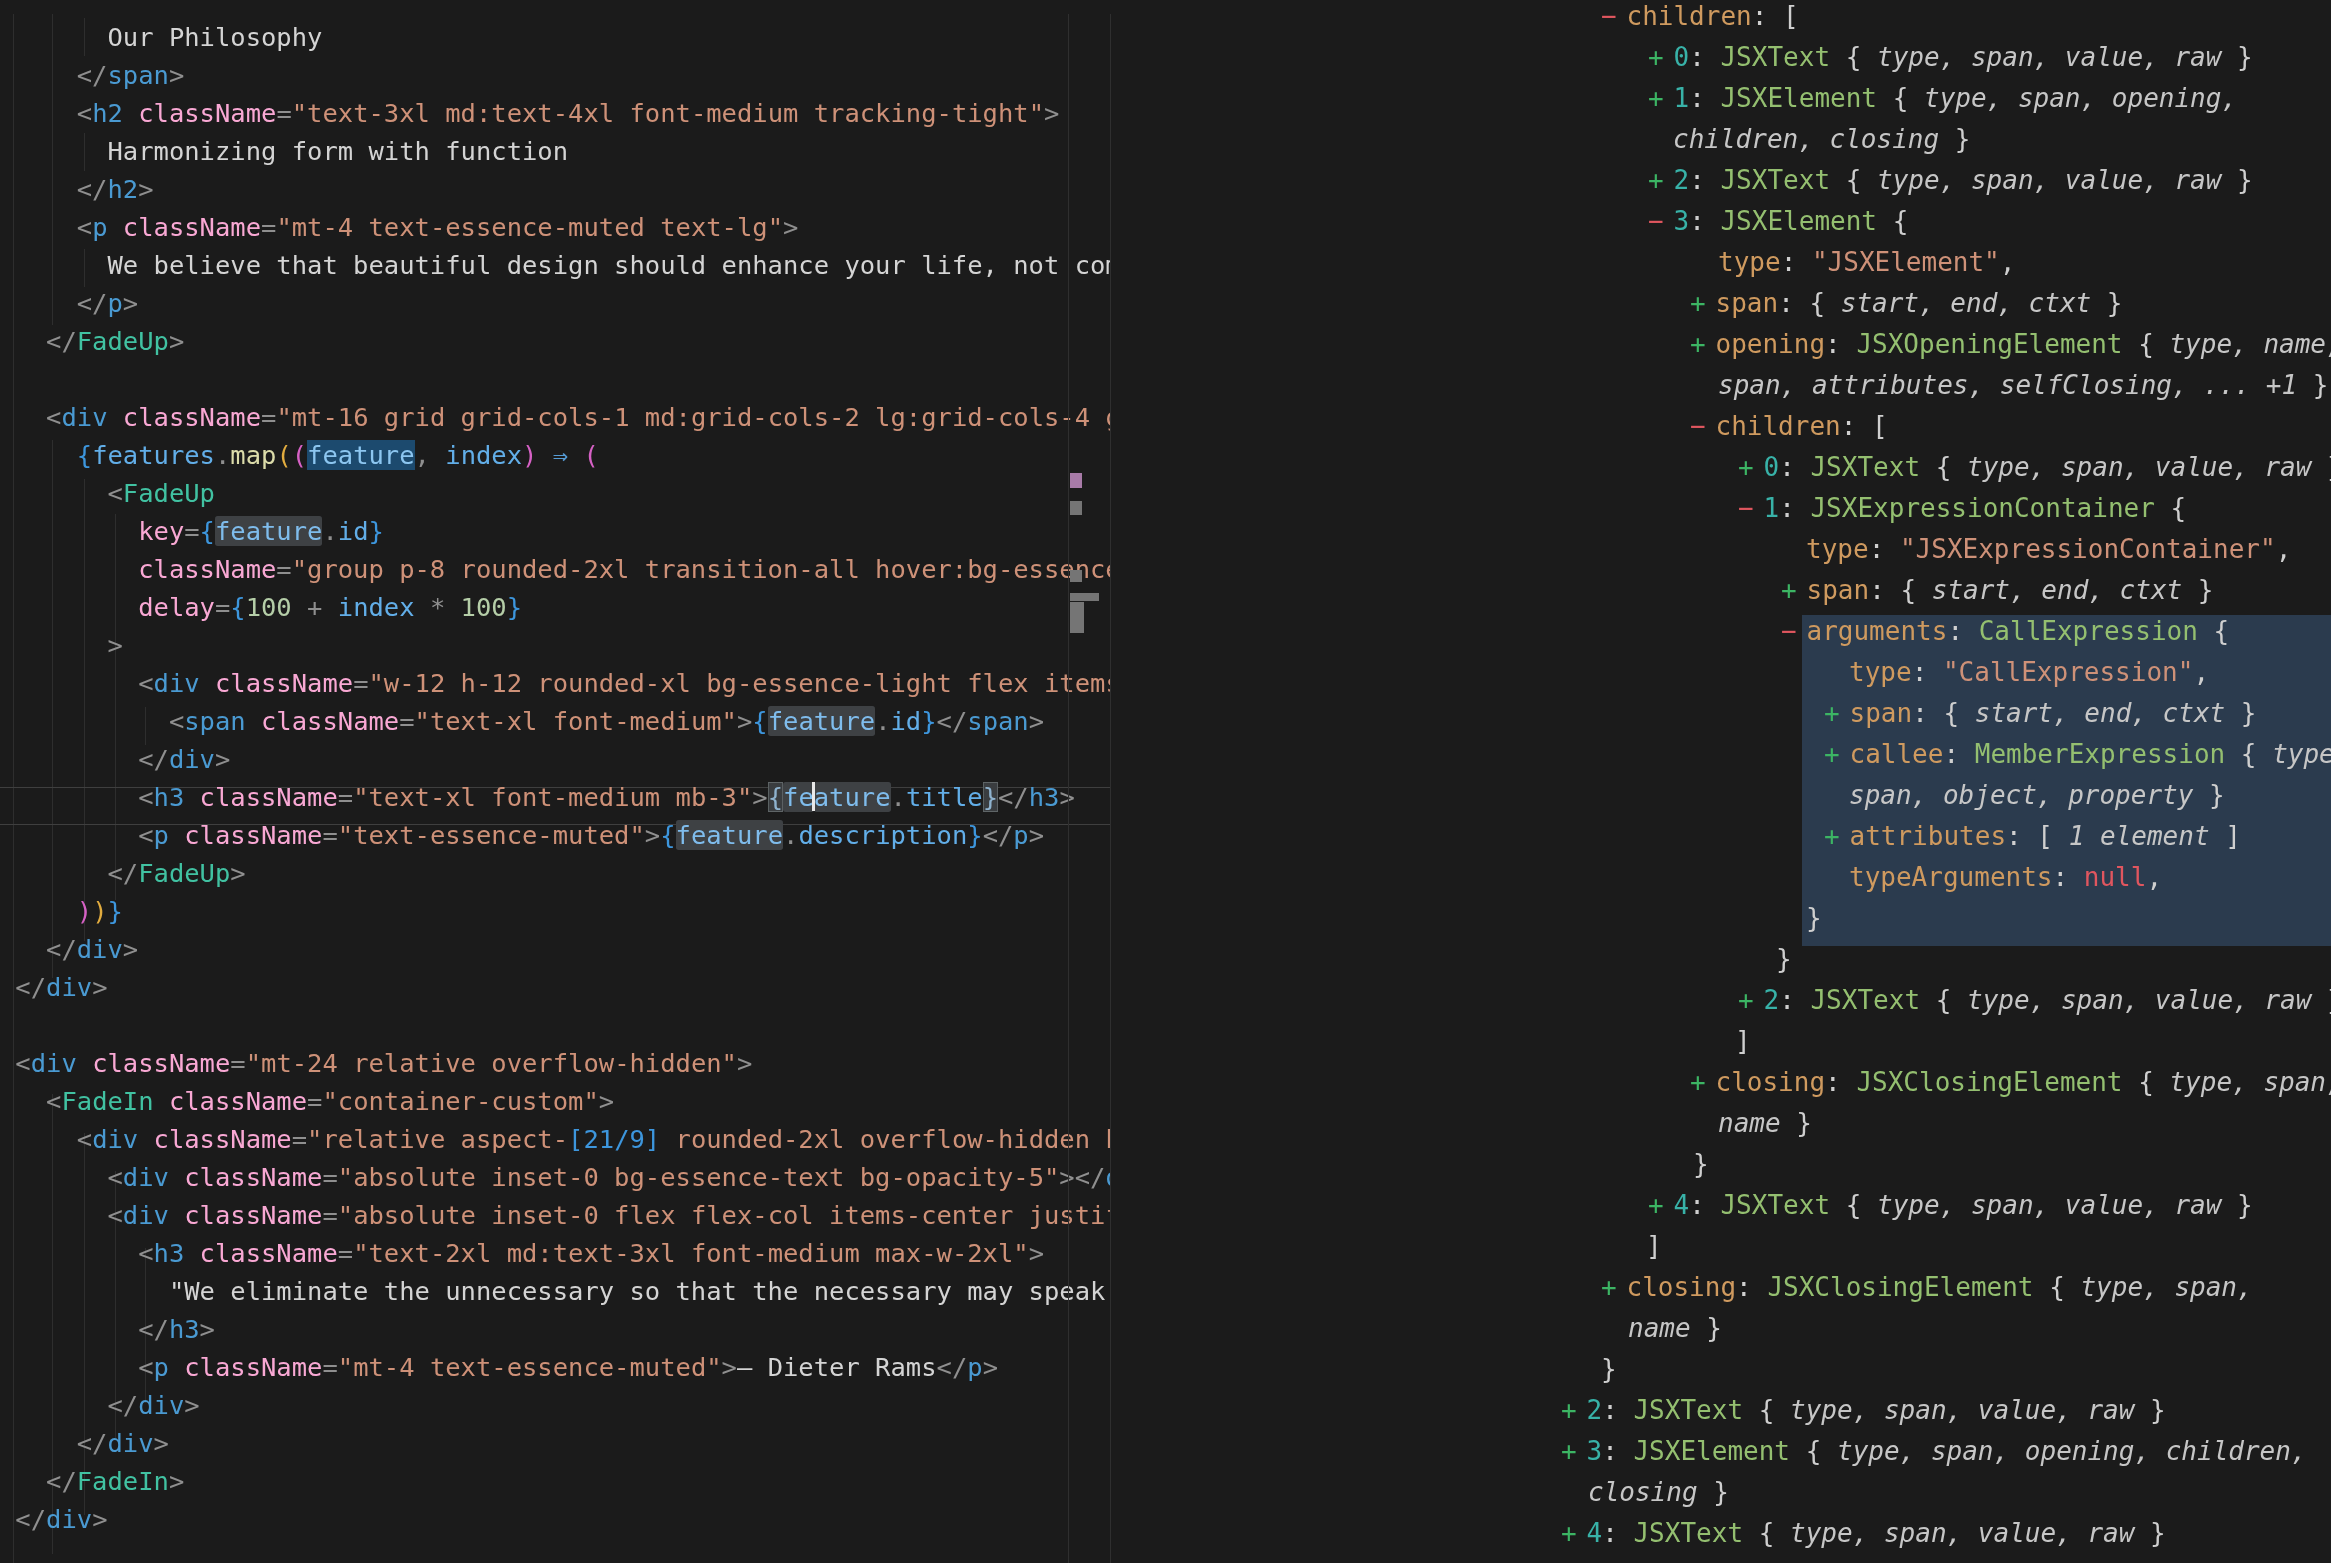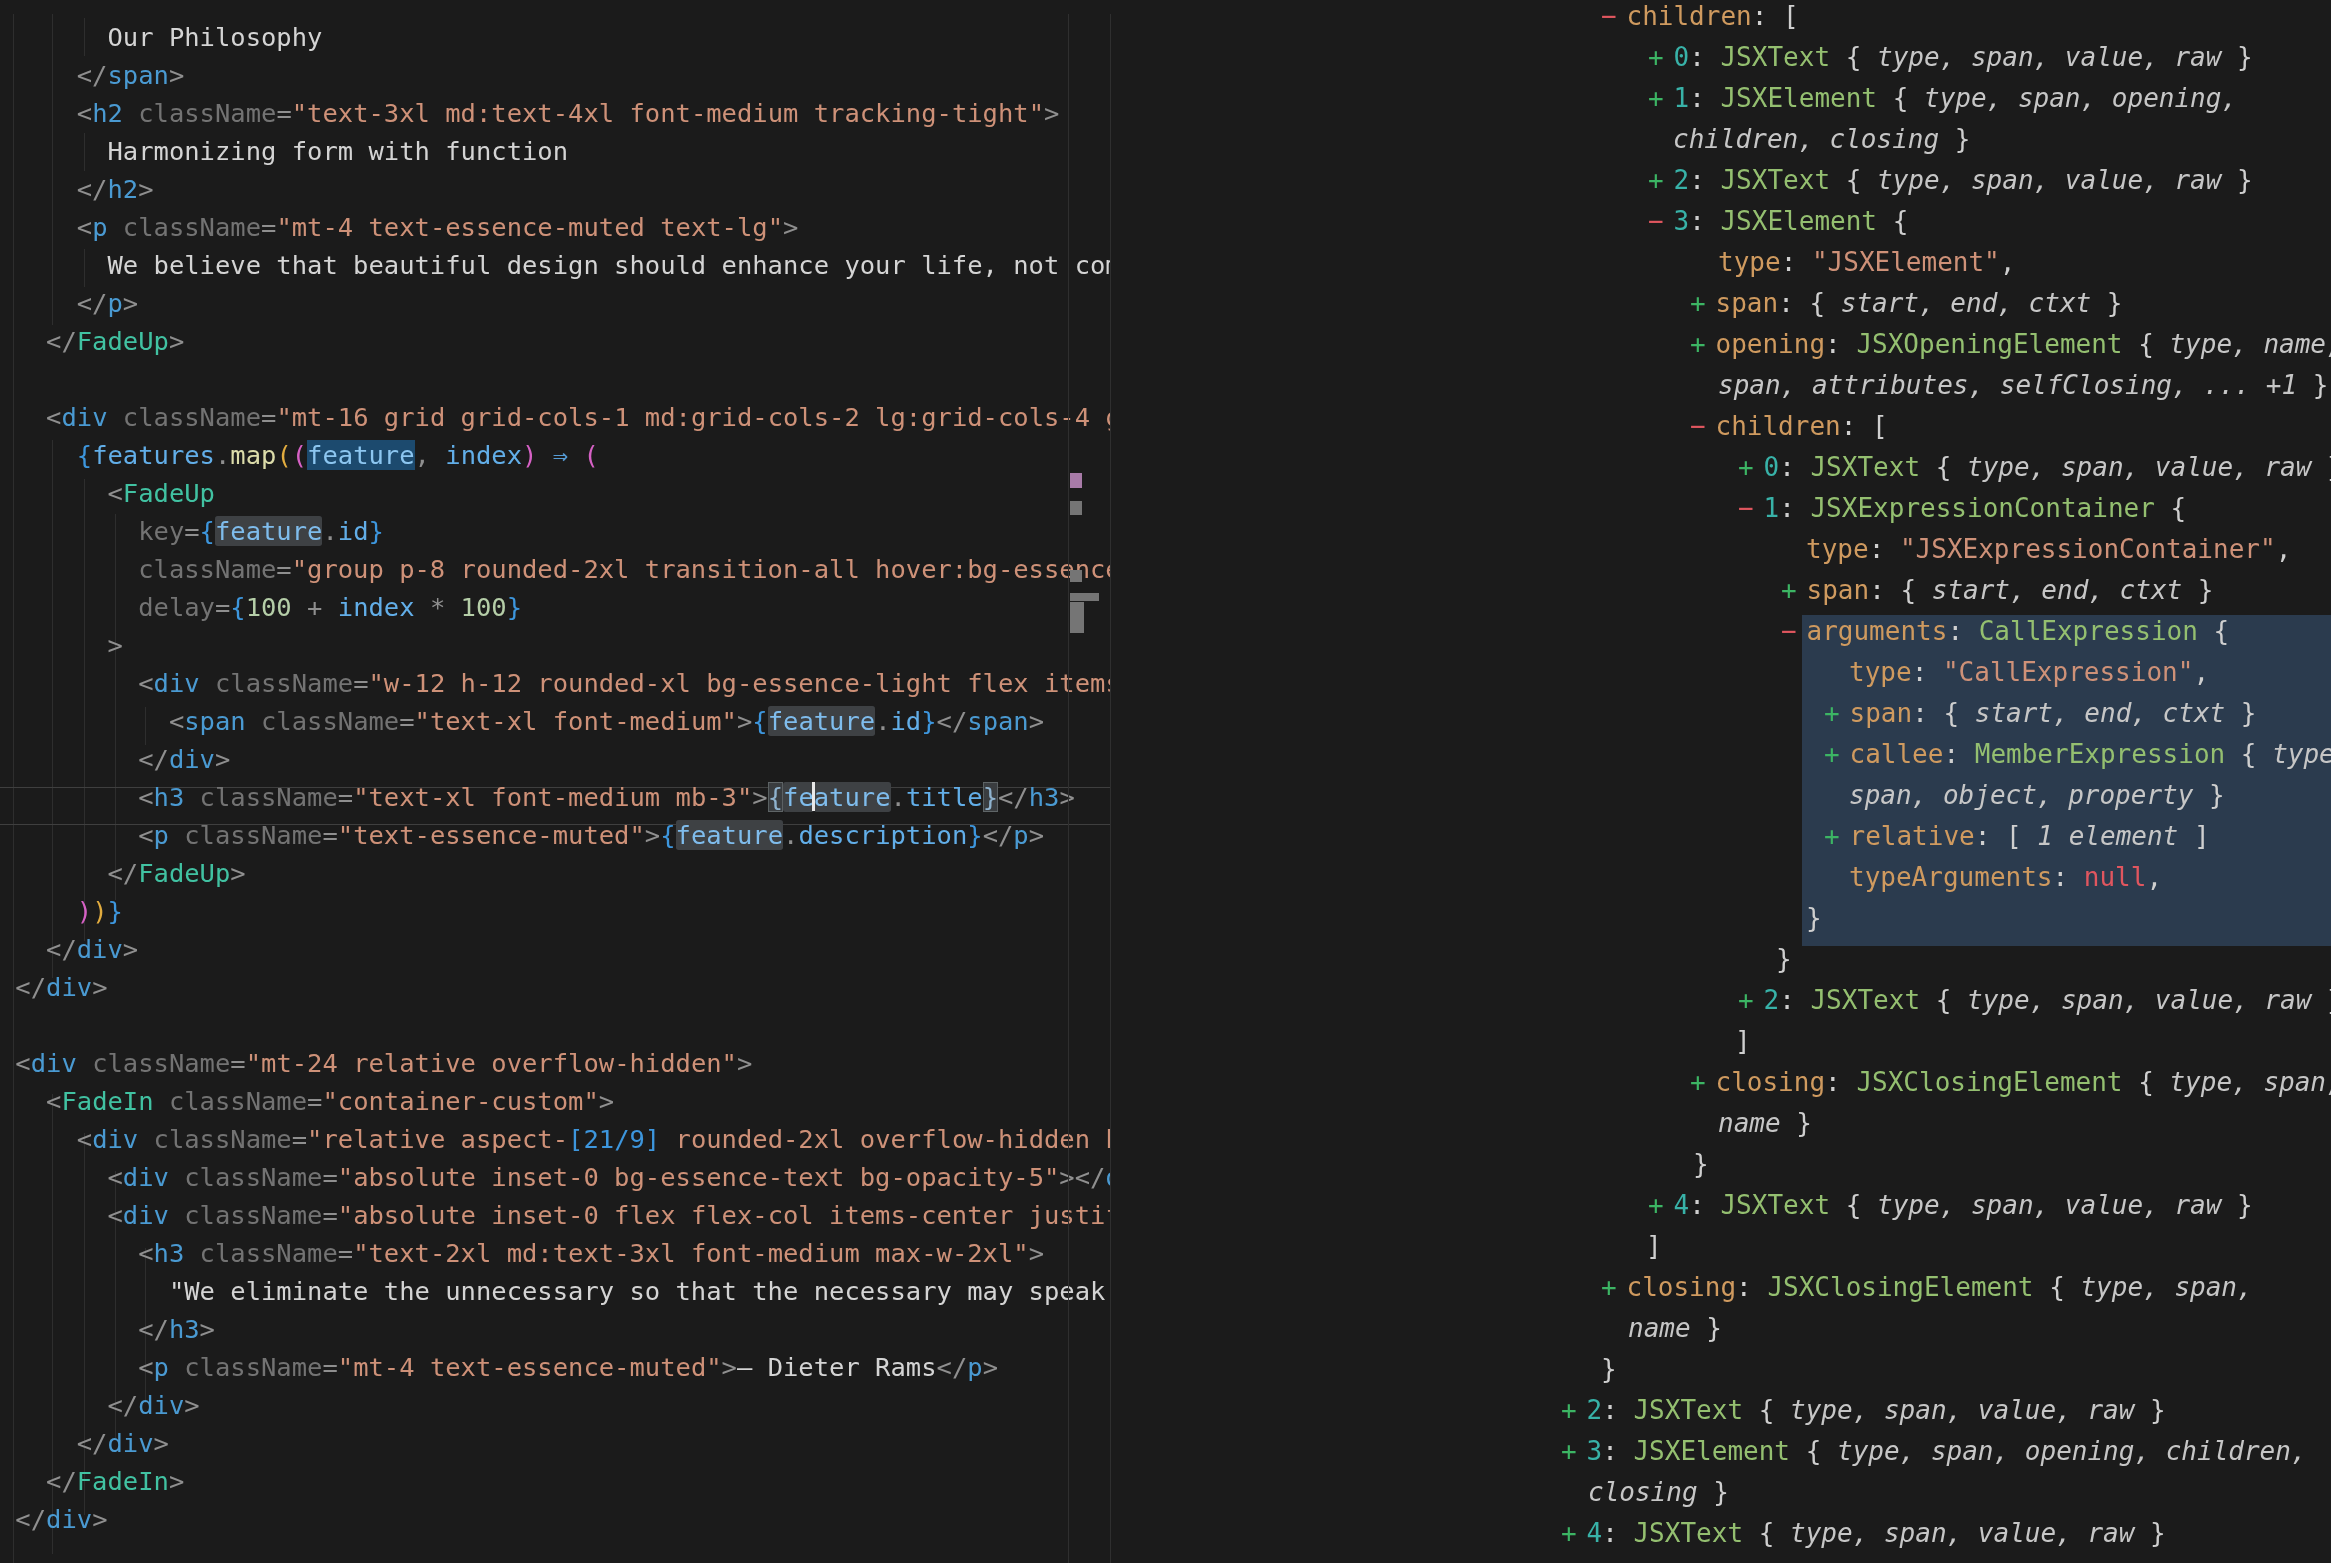--- a/index.html
+++ b/index.html
@@ -8,21 +8,21 @@
   
   #editor{position:absolute;left:0;top:14px;width:1111px;height:1564px;overflow:hidden;}
   #code-lines{position:absolute;left:0;top:3.6px;width:100%;}
   .cl{height:38px;line-height:38px;white-space:pre;font-size:25.5px;letter-spacing:0;}
   .guide{position:absolute;width:0.9px;background:#2e2e2e;}
   #current-line{position:absolute;left:0;width:1111px;height:38px;
         border-top:0.9px solid #3f3f3f;border-bottom:0.9px solid #3f3f3f;box-sizing:border-box;}
   
   .tk-p{color:#8f8f8f}
   .tk-tag{color:#4a9ad2}
-  .tk-at{color:#737373}
+  .tk-at{color:#f9a8d4}
   .tk-s{color:#ce9178}
   .tk-tx{color:#d4d4d4}
   .tk-cm{color:#41c2a2}
   .tk-v{color:#62aee8}
   .tk-mth{color:#dcdcaa}
   .tk-n{color:#b5cea8}
   .tk-g{color:#e2ac3f}
   .tk-o{color:#d661c5}
   .tk-b{color:#3d96dd}
   .tk-ar{color:#569cd6}
@@ -142,21 +142,21 @@
         <div class="al" style="padding-left: 579px;"><span class="mk a-minus">−</span><span class="a-k">children</span><span class="a-p">: [</span></div>
         <div class="al" style="padding-left: 627px;"><span class="mk a-plus">+</span><span class="a-i">0</span><span class="a-p">: </span><span class="a-t">JSXText</span><span class="a-p"> { </span><span class="a-v">type, span, value, raw</span><span class="a-p"> }</span></div>
         <div class="al" style="padding-left: 627px;"><span class="mk a-minus">−</span><span class="a-i">1</span><span class="a-p">: </span><span class="a-t">JSXExpressionContainer</span><span class="a-p"> {</span></div>
         <div class="al" style="padding-left: 695px;"><span class="a-k">type</span><span class="a-p">: </span><span class="a-s">"JSXExpressionContainer"</span><span class="a-p">,</span></div>
         <div class="al" style="padding-left: 670px;"><span class="mk a-plus">+</span><span class="a-k">span</span><span class="a-p">: { </span><span class="a-v">start, end, ctxt</span><span class="a-p"> }</span></div>
         <div class="al" style="padding-left: 670px;"><span class="mk a-minus">−</span><span class="a-k">arguments</span><span class="a-p">: </span><span class="a-t">CallExpression</span><span class="a-p"> {</span></div>
         <div class="al" style="padding-left: 738px;"><span class="a-k">type</span><span class="a-p">: </span><span class="a-s">"CallExpression"</span><span class="a-p">,</span></div>
         <div class="al" style="padding-left: 713px;"><span class="mk a-plus">+</span><span class="a-k">span</span><span class="a-p">: { </span><span class="a-v">start, end, ctxt</span><span class="a-p"> }</span></div>
         <div class="al" style="padding-left: 713px;"><span class="mk a-plus">+</span><span class="a-k">callee</span><span class="a-p">: </span><span class="a-t">MemberExpression</span><span class="a-p"> { </span><span class="a-v">type,</span></div>
         <div class="al" style="padding-left: 738px;"><span class="a-v">span, object, property</span><span class="a-p"> }</span></div>
-        <div class="al" style="padding-left: 713px;"><span class="mk a-plus">+</span><span class="a-k">relative</span><span class="a-p">: [ </span><span class="a-v">1 element</span><span class="a-p"> ]</span></div>
+        <div class="al" style="padding-left: 713px;"><span class="mk a-plus">+</span><span class="a-k">attributes</span><span class="a-p">: [ </span><span class="a-v">1 element</span><span class="a-p"> ]</span></div>
         <div class="al" style="padding-left: 738px;"><span class="a-k">typeArguments</span><span class="a-p">: </span><span class="a-nl">null</span><span class="a-p">,</span></div>
         <div class="al" style="padding-left: 695px;"><span class="a-p">}</span></div>
         <div class="al" style="padding-left: 665px;"><span class="a-p">}</span></div>
         <div class="al" style="padding-left: 627px;"><span class="mk a-plus">+</span><span class="a-i">2</span><span class="a-p">: </span><span class="a-t">JSXText</span><span class="a-p"> { </span><span class="a-v">type, span, value, raw</span><span class="a-p"> }</span></div>
         <div class="al" style="padding-left: 624px;"><span class="a-p">]</span></div>
         <div class="al" style="padding-left: 579px;"><span class="mk a-plus">+</span><span class="a-k">closing</span><span class="a-p">: </span><span class="a-t">JSXClosingElement</span><span class="a-p"> { </span><span class="a-v">type, span,</span></div>
         <div class="al" style="padding-left: 607px;"><span class="a-v">name</span><span class="a-p"> }</span></div>
         <div class="al" style="padding-left: 582px;"><span class="a-p">}</span></div>
         <div class="al" style="padding-left: 537px;"><span class="mk a-plus">+</span><span class="a-i">4</span><span class="a-p">: </span><span class="a-t">JSXText</span><span class="a-p"> { </span><span class="a-v">type, span, value, raw</span><span class="a-p"> }</span></div>
         <div class="al" style="padding-left: 535px;"><span class="a-p">]</span></div>

